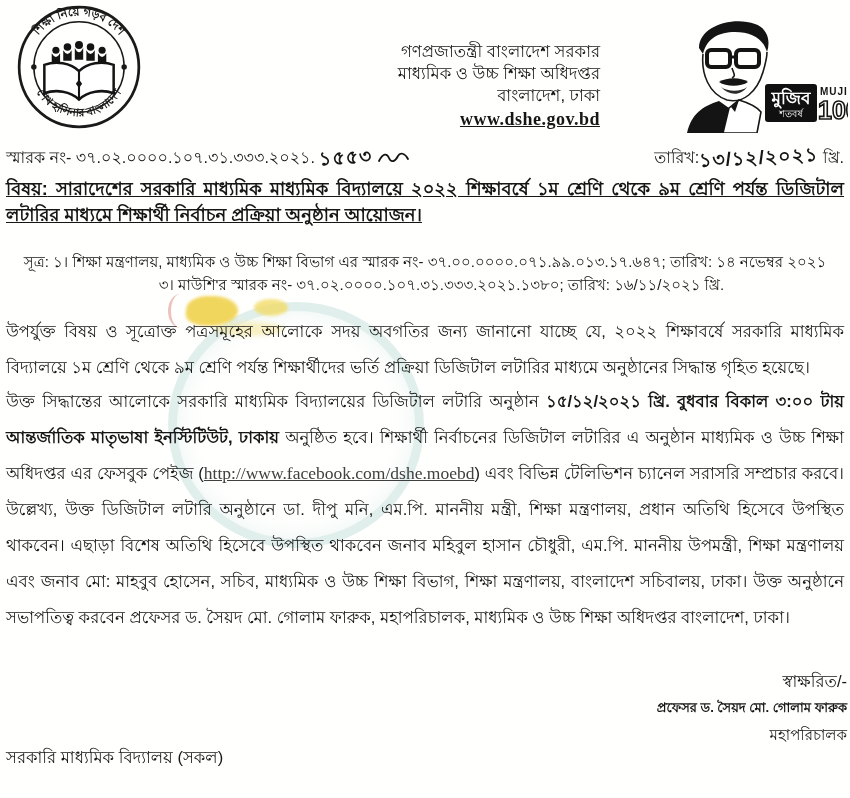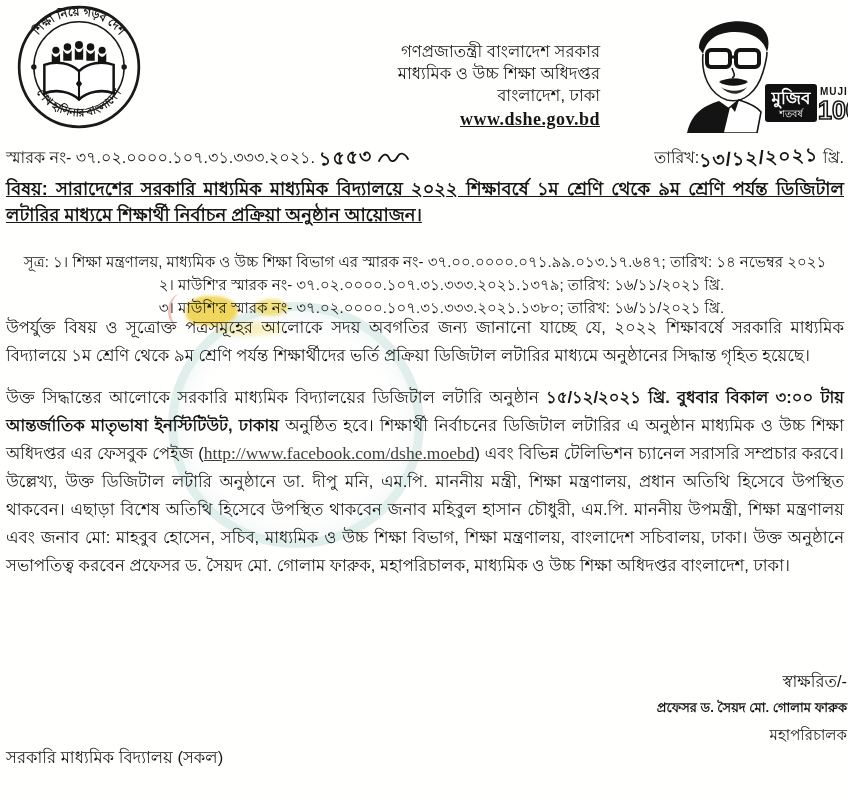--- a/index.html
+++ b/index.html
@@ -19,21 +19,21 @@
   .memo-row{position:absolute;left:6px;right:6px;top:138px;height:28px;font-size:16px;}
   .memo-left{position:absolute;left:0;top:4px;}
   .memo-right{position:absolute;right:0;top:4px;}
   .hand{display:inline-block;font-weight:700;font-size:19px;transform:rotate(-3deg) translateY(1px);letter-spacing:1px;}
   .flourish{vertical-align:-2px;}
   
   .block{position:absolute;left:6px;right:6px;text-align:justify;}
   .subject{top:176px;font-weight:bold;font-size:18px;line-height:26px;text-decoration:underline;}
   .sources{top:238px;font-size:15px;line-height:23px;text-align:center;margin-top:12px;}
   .sources .src-ind{padding-left:33px;}
-  .para{font-size:16.5px;line-height:28px;}
+  .para{font-size:16.5px;line-height:36px;}
   .para1{top:313px;}
   .para2{top:383px;}
   .para3{top:589px;}
   .bold{font-weight:bold;}
   .doclink{font-family:"Liberation Serif","DejaVu Serif",serif;font-size:17.5px;text-decoration:underline;color:#404040;}
   
   .sig{position:absolute;top:668px;left:553px;width:294px;text-align:right;}
   .sig .signed{font-size:16.5px;line-height:26px;}
   .sig .name{font-weight:bold;font-size:13px;line-height:28px;}
   .sig .title{font-size:15px;line-height:26px;}
@@ -159,21 +159,20 @@
       <span>তারিখ:</span><span class="hand">১৩/১২/২০২১</span><span> খ্রি.</span>
     </span>
   </div>
 
   <div class="block subject">
     <span>বিষয়:</span><span> সারাদেশের সরকারি মাধ্যমিক মাধ্যমিক বিদ্যালয়ে ২০২২ শিক্ষাবর্ষে ১ম শ্রেণি থেকে ৯ম শ্রেণি পর্যন্ত ডিজিটাল লটারির মাধ্যমে শিক্ষার্থী নির্বাচন প্রক্রিয়া অনুষ্ঠান আয়োজন।</span>
   </div>
 
   <div class="block sources">
     <div>সূত্র: ১। শিক্ষা মন্ত্রণালয়, মাধ্যমিক ও উচ্চ শিক্ষা বিভাগ এর স্মারক নং- ৩৭.০০.০০০০.০৭১.৯৯.০১৩.১৭.৬৪৭; তারিখ: ১৪ নভেম্বর ২০২১</div>
-    <div class="src-ind">২। মাউশি'র স্মারক নং- ৩৭.০২.০০০০.১০৭.৩১.৩৩৩.২০২১.১৩৭৯; তারিখ: ১৬/১১/২০২১ খ্রি.</div>
     <div class="src-ind">৩। মাউশি'র স্মারক নং- ৩৭.০২.০০০০.১০৭.৩১.৩৩৩.২০২১.১৩৮০; তারিখ: ১৬/১১/২০২১ খ্রি.</div>
   </div>
 
   <div class="block para para1">উপর্যুক্ত বিষয় ও সূত্রোক্ত পত্রসমূহের আলোকে সদয় অবগতির জন্য জানানো যাচ্ছে যে, ২০২২ শিক্ষাবর্ষে সরকারি মাধ্যমিক বিদ্যালয়ে ১ম শ্রেণি থেকে ৯ম শ্রেণি পর্যন্ত শিক্ষার্থীদের ভর্তি প্রক্রিয়া ডিজিটাল লটারির মাধ্যমে অনুষ্ঠানের সিদ্ধান্ত গৃহিত হয়েছে।</div>
 
   <div class="block para para2">
     <span>উক্ত সিদ্ধান্তের আলোকে সরকারি মাধ্যমিক বিদ্যালয়ের ডিজিটাল লটারি অনুষ্ঠান </span><span class="bold">১৫/১২/২০২১ খ্রি. বুধবার বিকাল ৩:০০ টায় আন্তর্জাতিক মাতৃভাষা ইনস্টিটিউট, ঢাকায়</span><span> অনুষ্ঠিত হবে। শিক্ষার্থী নির্বাচনের ডিজিটাল লটারির এ অনুষ্ঠান মাধ্যমিক ও উচ্চ শিক্ষা অধিদপ্তর এর ফেসবুক পেইজ (</span><span class="doclink">http://www.facebook.com/dshe.moebd</span><span>) এবং বিভিন্ন টেলিভিশন চ্যানেল সরাসরি সম্প্রচার করবে। উল্লেখ্য, উক্ত ডিজিটাল লটারি অনুষ্ঠানে ডা. দীপু মনি, এম.পি. মাননীয় মন্ত্রী, শিক্ষা মন্ত্রণালয়, প্রধান অতিথি হিসেবে উপস্থিত থাকবেন। এছাড়া বিশেষ অতিথি হিসেবে উপস্থিত থাকবেন জনাব মহিবুল হাসান চৌধুরী, এম.পি. মাননীয় উপমন্ত্রী, শিক্ষা মন্ত্রণালয় এবং জনাব মো: মাহবুব হোসেন, সচিব, মাধ্যমিক ও উচ্চ শিক্ষা বিভাগ, শিক্ষা মন্ত্রণালয়, বাংলাদেশ সচিবালয়, ঢাকা। উক্ত অনুষ্ঠানে সভাপতিত্ব করবেন প্রফেসর ড. সৈয়দ মো. গোলাম ফারুক, মহাপরিচালক, মাধ্যমিক ও উচ্চ শিক্ষা অধিদপ্তর বাংলাদেশ, ঢাকা।</span>
   </div>
 
 

